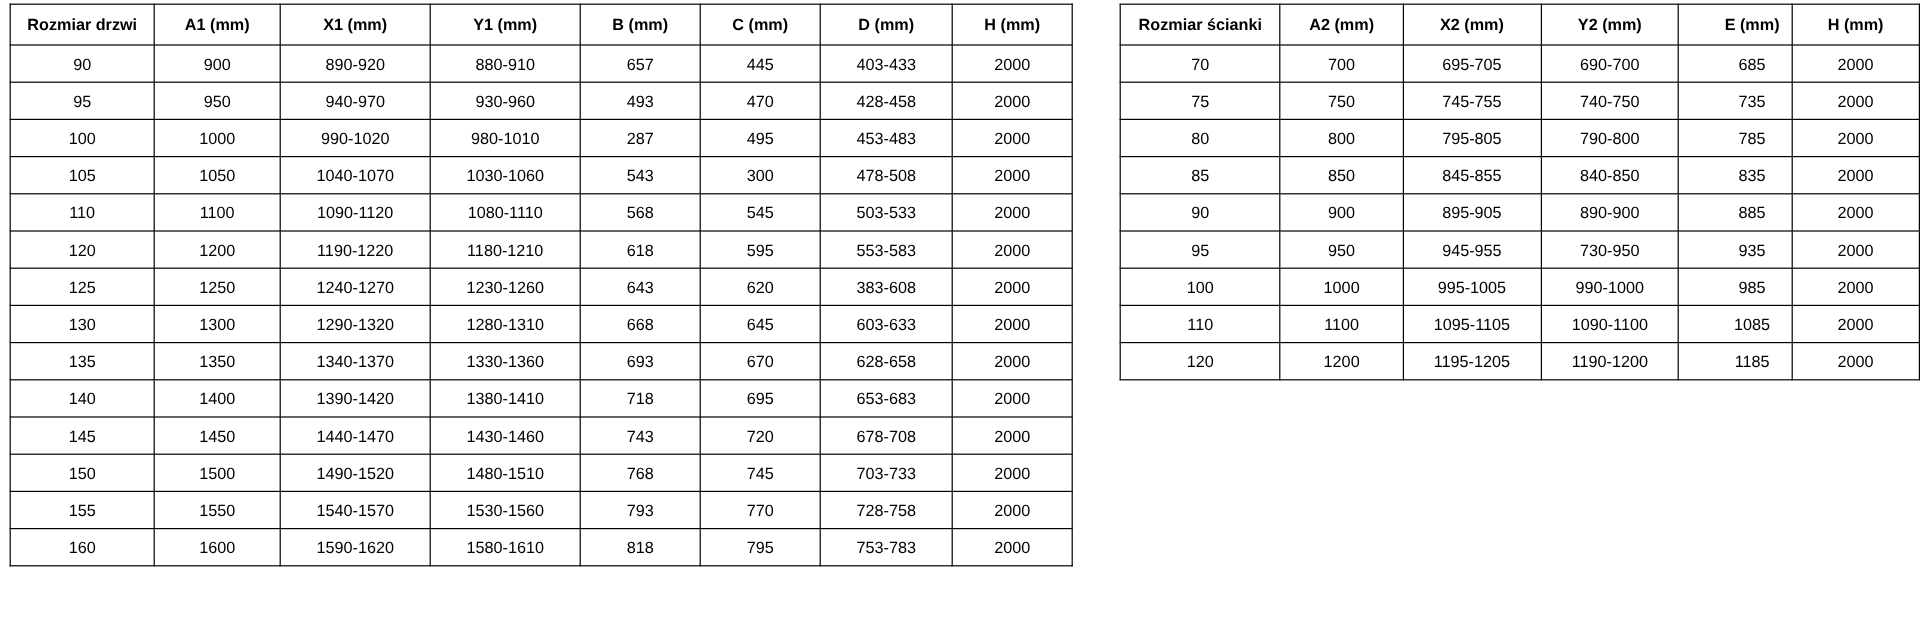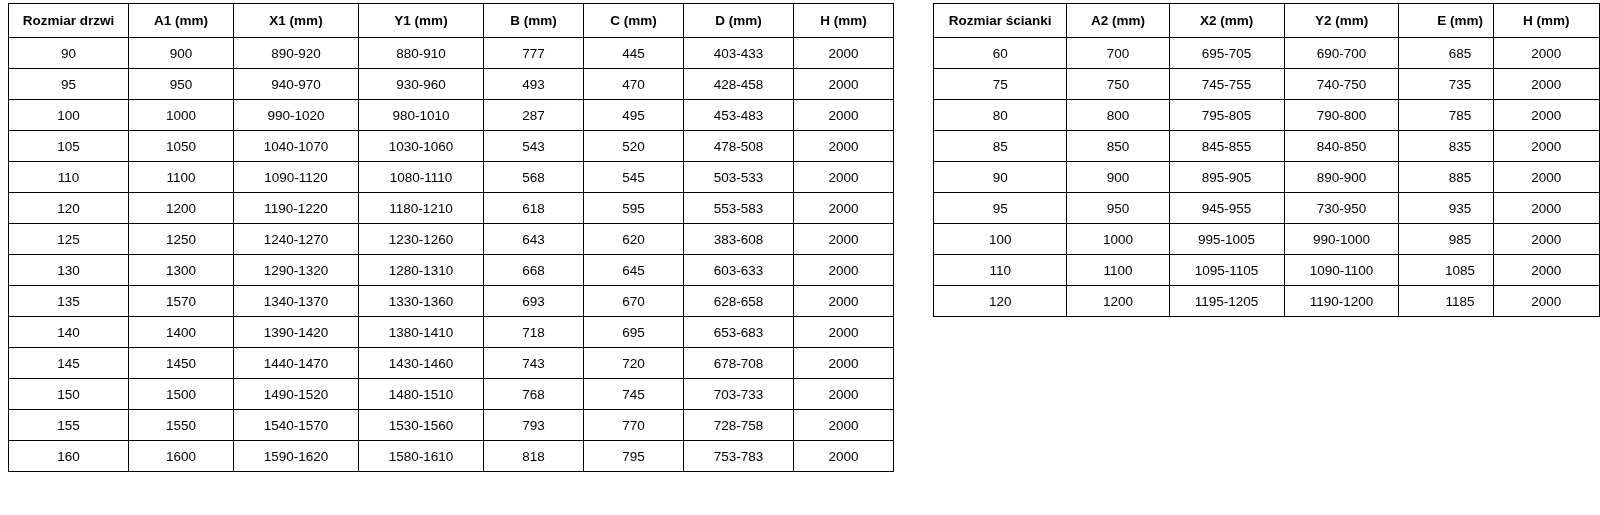--- a/index.html
+++ b/index.html
@@ -84,21 +84,21 @@
             <th>D (mm)</th>
             <th>H (mm)</th>
           </tr>
       </thead>
       <tbody>
           <tr>
             <td>90</td>
             <td>900</td>
             <td>890-920</td>
             <td>880-910</td>
-            <td>777</td>
+            <td>657</td>
             <td>445</td>
             <td>403-433</td>
             <td>2000</td>
           </tr>
           <tr>
             <td>95</td>
             <td>950</td>
             <td>940-970</td>
             <td>930-960</td>
             <td>493</td>
@@ -115,21 +115,21 @@
             <td>495</td>
             <td>453-483</td>
             <td>2000</td>
           </tr>
           <tr>
             <td>105</td>
             <td>1050</td>
             <td>1040-1070</td>
             <td>1030-1060</td>
             <td>543</td>
-            <td>520</td>
+            <td>300</td>
             <td>478-508</td>
             <td>2000</td>
           </tr>
           <tr>
             <td>110</td>
             <td>1100</td>
             <td>1090-1120</td>
             <td>1080-1110</td>
             <td>568</td>
             <td>545</td>
@@ -161,21 +161,21 @@
             <td>1300</td>
             <td>1290-1320</td>
             <td>1280-1310</td>
             <td>668</td>
             <td>645</td>
             <td>603-633</td>
             <td>2000</td>
           </tr>
           <tr>
             <td>135</td>
-            <td>1570</td>
+            <td>1350</td>
             <td>1340-1370</td>
             <td>1330-1360</td>
             <td>693</td>
             <td>670</td>
             <td>628-658</td>
             <td>2000</td>
           </tr>
           <tr>
             <td>140</td>
             <td>1400</td>
@@ -237,21 +237,21 @@
             <th>Rozmiar ścianki</th>
             <th>A2 (mm)</th>
             <th>X2 (mm)</th>
             <th>Y2 (mm)</th>
             <th>E (mm)</th>
             <th>H (mm)</th>
           </tr>
       </thead>
       <tbody>
           <tr>
-            <td>60</td>
+            <td>70</td>
             <td>700</td>
             <td>695-705</td>
             <td>690-700</td>
             <td>685</td>
             <td>2000</td>
           </tr>
           <tr>
             <td>75</td>
             <td>750</td>
             <td>745-755</td>

